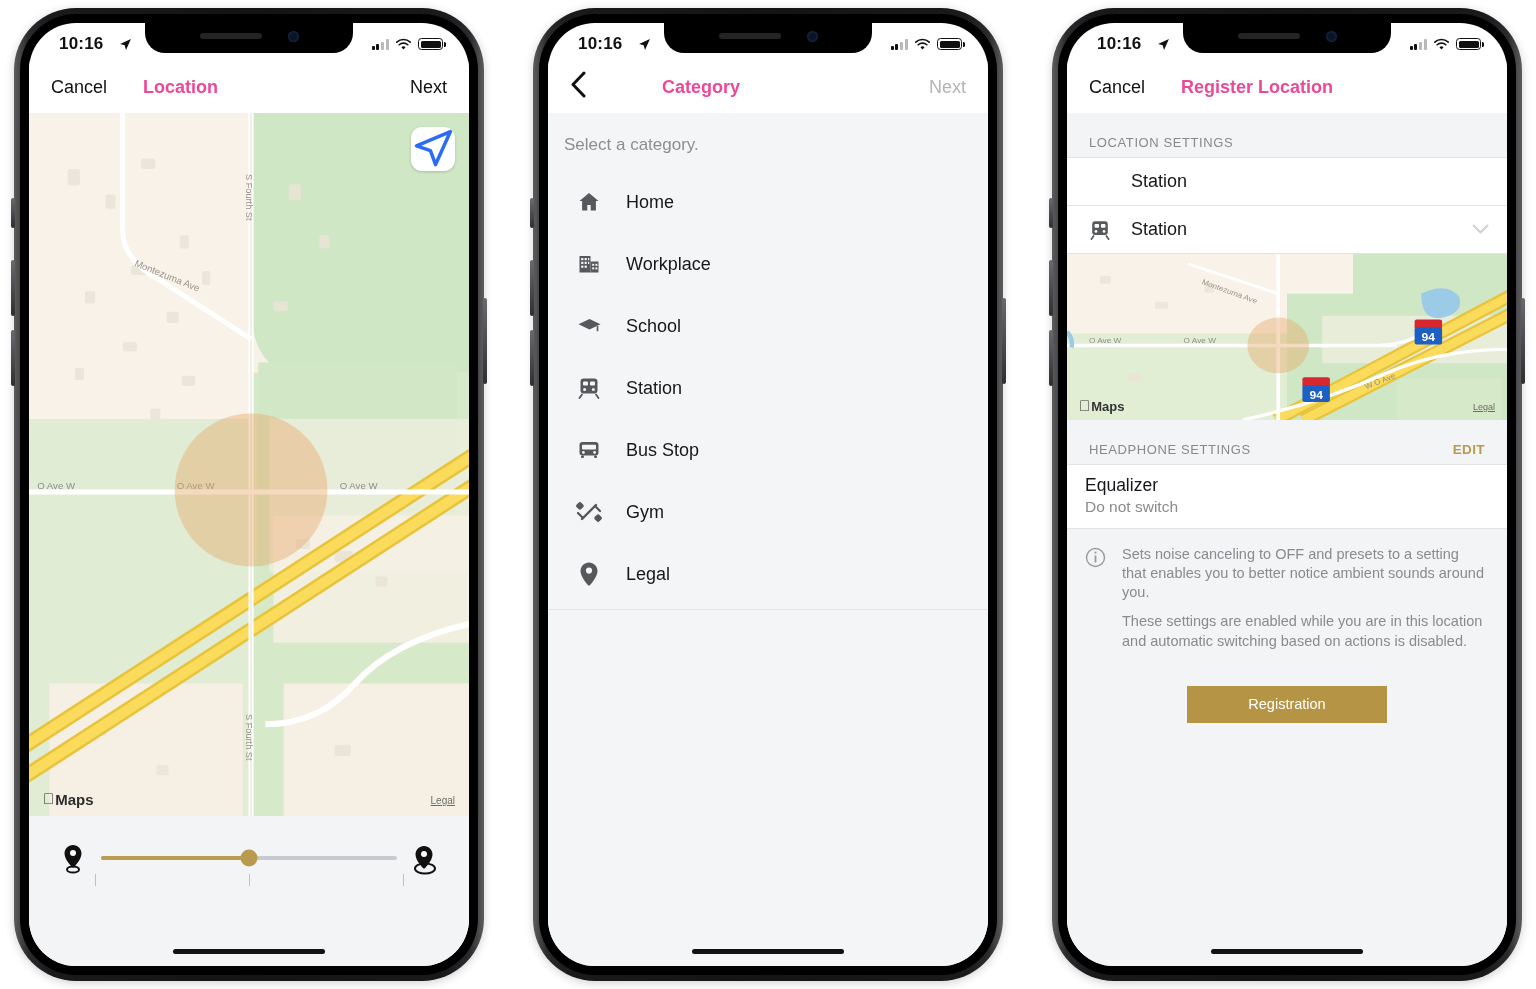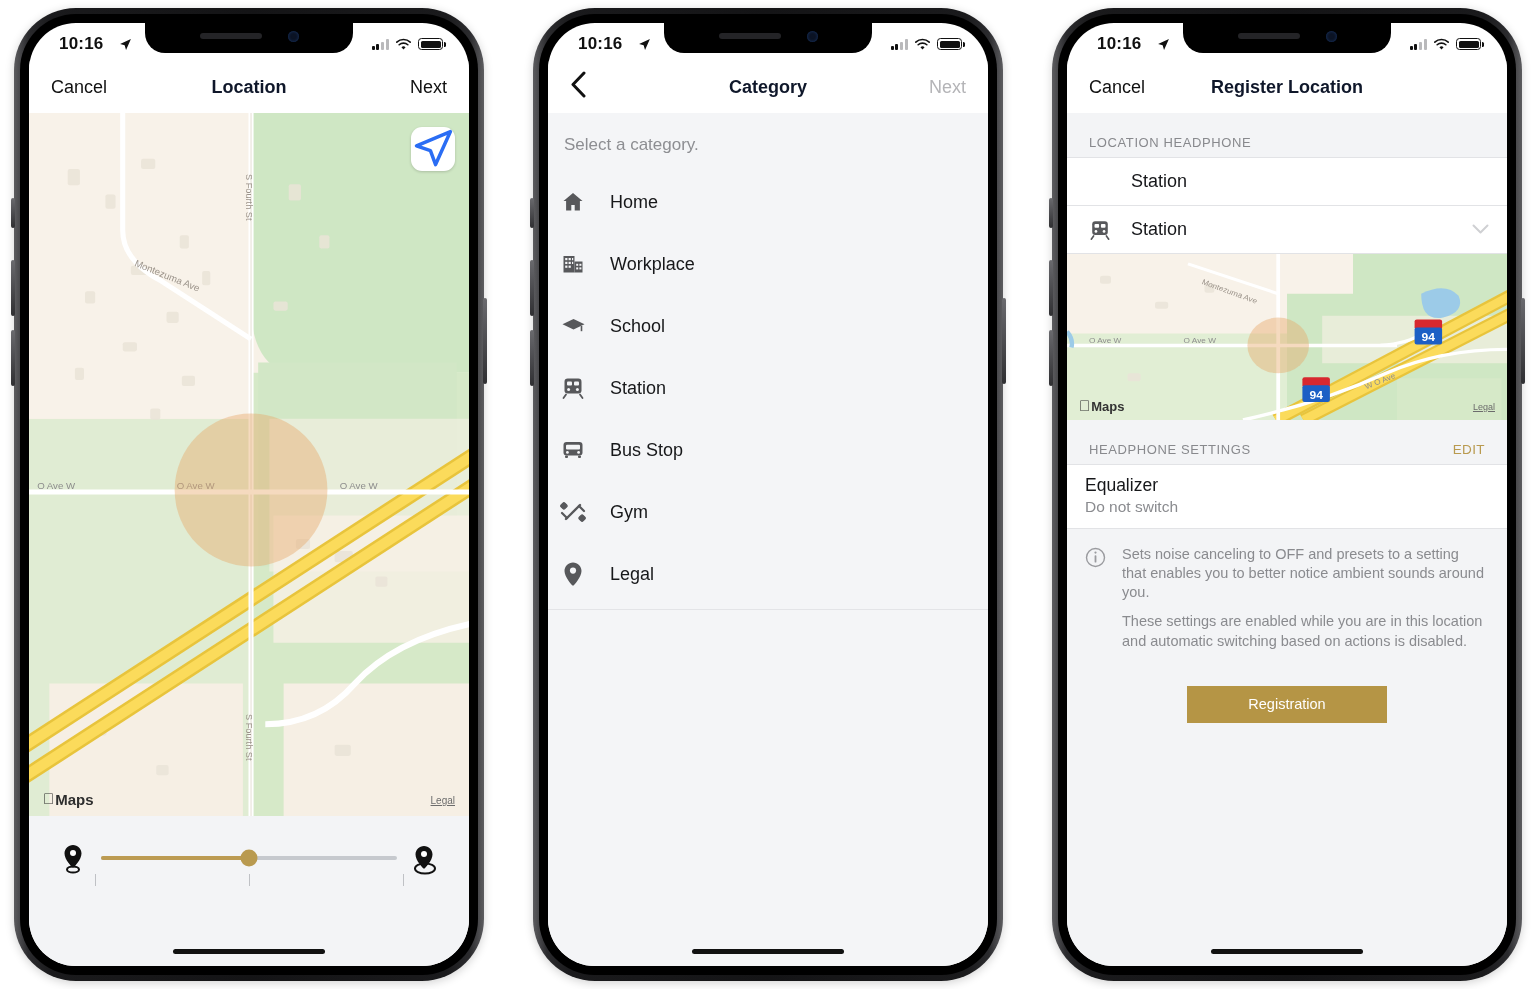--- a/index.html
+++ b/index.html
@@ -82,21 +82,21 @@
 
   
   .navbar {
     position: relative; height: 52px; background:#fff;
     display:flex; align-items:center; padding: 0 22px;
     z-index: 20;
   }
   .nav-left, .nav-right { font-size: 18px; color:#111; width: 92px; }
   .nav-right { text-align:right; }
   .nav-right.dim { color:#b4b4b7; }
-  .nav-title { flex:1; text-align:center; font-size:18px; font-weight:700; color:#0f172a; }
+  .nav-title { flex:1; text-align:left; font-size:18px; font-weight:700; color:#ec4899; }
 
   
   .map {
     position: relative; width:100%; flex: 1; overflow:hidden;
     background:#f6f0e6;
   }
   .map svg { position:absolute; inset:0; width:100%; height:100%; }
   .locate-btn {
     position:absolute; top:14px; right:14px; width:44px; height:44px;
     background:#fff; border-radius:11px; display:flex; align-items:center; justify-content:center;
@@ -131,33 +131,33 @@
     position:absolute; bottom:12px; left:50%; transform:translateX(-50%);
     width:152px; height:5px; border-radius:3px; background:#111;
   }
 
   
   .cat-body { flex:1; background:#f4f5f7; position:relative; }
   .cat-hint { padding: 22px 26px 0 16px; font-size:17px; color:#8d8e92; }
   .cat-list { margin-top: 16px; }
   .cat-row {
     display:flex; align-items:center; gap:22px;
-    padding: 0 10px; height: 62px;
+    padding: 0 26px; height: 62px;
   }
   .cat-ic { width:30px; display:flex; align-items:center; justify-content:center; color:#5c5c5f; }
   .cat-label { font-size:18px; color:#17181a; }
   .cat-sep { height:1px; background:#e3e4e7; margin: 4px 0 0 0; }
 
   
   .reg-body { flex:1; background:#f3f4f6; overflow:hidden; position:relative; }
   .sec-head {
     padding: 22px 22px 7px 22px; font-size: 13px; letter-spacing:.6px;
     color:#88898d; display:flex; align-items:center; justify-content:space-between;
   }
-  .sec-head .edit { color:#b99a4f; font-size:13.5px; letter-spacing:.4px; }
+  .sec-head .edit { color:#b99a4f; font-size:13.5px; letter-spacing:.4px;font-weight:bold; }
   .cell {
     background:#fff; display:flex; align-items:center; gap:16px;
     padding: 0 18px; height: 48px; border-top:1px solid #e2e3e6;
   }
   .cell-ic { width:30px; display:flex; align-items:center; justify-content:center; color:#5c5c5f;}
   .cell-txt { font-size:18px; color:#16171a; flex:1; }
   .cell-chev { color:#c9cacd; font-size:14px; }
   .mini-map { position:relative; height:167px; width:100%; overflow:hidden; background:#f6f0e6; border-top:1px solid #e2e3e6;}
   .mini-map svg { position:absolute; inset:0; width:100%; height:100%; }
   .mm-attr { position:absolute; left:12px; bottom:6px; display:flex; align-items:center; gap:1px; font-size:13px; font-weight:600; color:#333;}
@@ -553,21 +553,21 @@
 
           <div class="navbar">
             <div class="nav-left">Cancel</div>
             <div class="nav-title">Register Location</div>
             <div class="nav-right dim"></div>
           </div>
 
           <div class="reg-body">
 
             <div class="sec-head">
-              <span>LOCATION HEADPHONE</span>
+              <span>LOCATION SETTINGS</span>
             </div>
 
             <div class="cell">
               <span class="cell-ic"></span>
               <span class="cell-txt">Station</span>
             </div>
 
             <div class="cell">
               <span class="cell-ic">
                 <svg width="22" height="22" viewBox="0 0 24 24" fill="#57585b">

